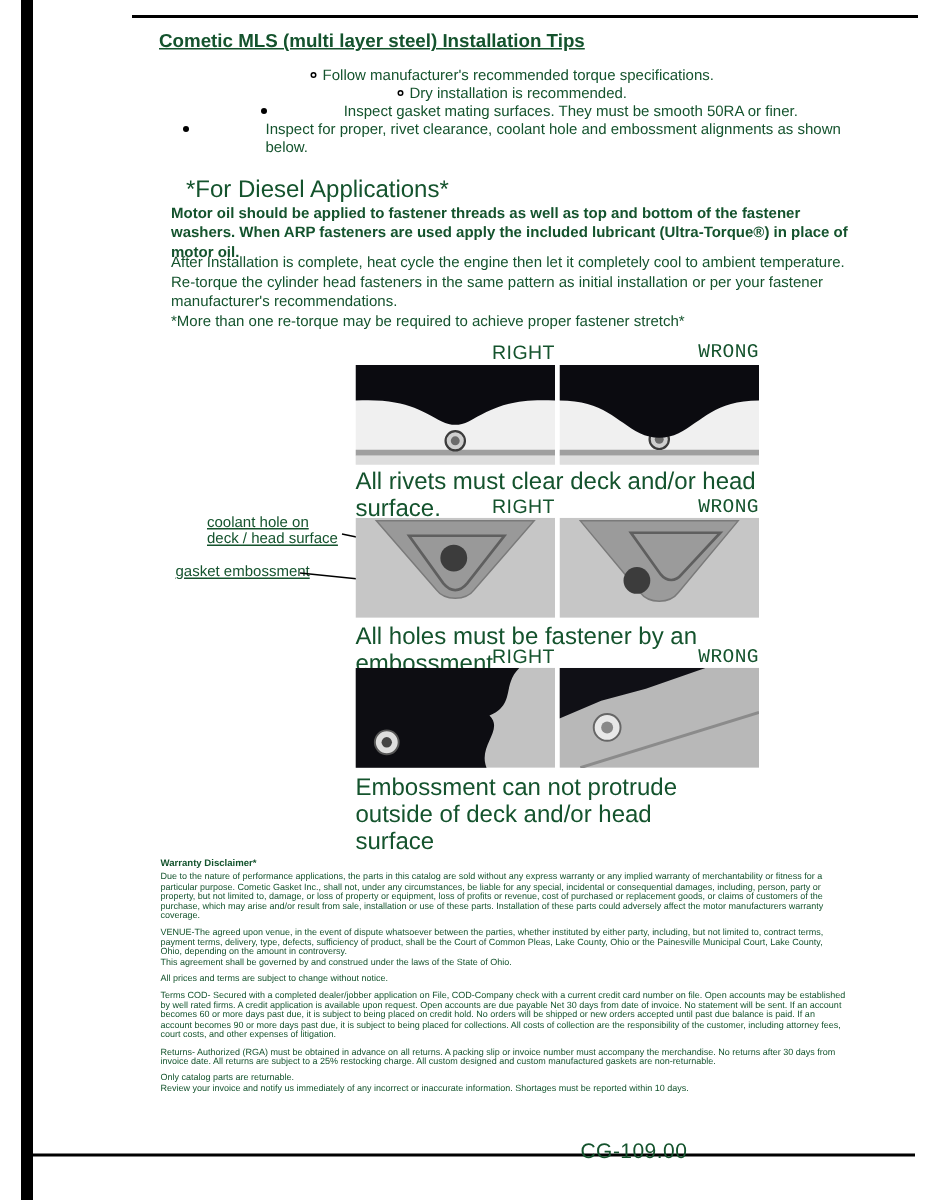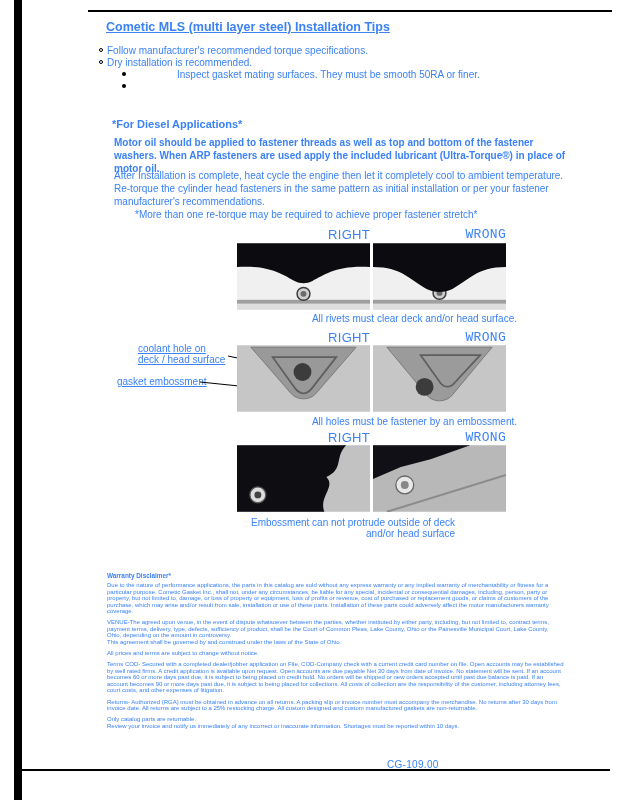--- a/index.html
+++ b/index.html
@@ -1,58 +1,58 @@
 <!DOCTYPE html>
 <html><head>
 <meta charset="utf-8">
 <style>
   * { margin:0; padding:0; box-sizing:border-box; }
   html,body { background:#ffffff; }
   .page {
     position:relative; width:618px; height:800px; background:#ffffff;
-    font-family:"Liberation Sans", sans-serif; color:#3b82f6; overflow:hidden;
+    font-family:"Liberation Sans", sans-serif; color:#14532d; overflow:hidden;
   }
   .abs { position:absolute; }
 
   .left-bar { left:14px; top:0; width:8px; height:800px; background:#000; }
   .top-rule { left:88px; top:10px; width:524px; height:2px; background:#000; }
   .bottom-rule { left:14px; top:769px; width:596px; height:2px; background:#000; }
 
   .title { left:106px; top:20px; font-size:12.5px; font-weight:bold; text-decoration:underline; }
 
   .bullets { left:99px; top:45px; width:485px; font-size:10px; line-height:12px; }
-  .bullet-row { display:flex; align-items:flex-start; }
+  .bullet-row { display:flex; align-items:flex-start;justify-content:center; }
   .bullet-row.sub { margin-left:23px;gap:48px; }
   .marker-open { flex:none; width:4px; height:4px; border:1px solid #000; border-radius:50%; margin:3px 4px 0 0; }
   .marker-filled { flex:none; width:4px; height:4px; background:#000; border-radius:50%; margin:3px 3px 0 0; }
 
-  .diesel-heading { left:112px; top:118px; font-size:11px; font-weight:bold; }
+  .diesel-heading { left:124px; top:118px; font-size:16px; font-weight:normal; }
   .para { font-size:10px; line-height:13px; width:465px; }
   .para1 { left:114px; top:136px;font-weight:bold; }
   .para2 { left:114px; top:169px; }
-  .note  { left:114px; top:208px;margin-left:21px; }
+  .note  { left:114px; top:208px; }
 
   .rw-label { width:133px; text-align:right; font-size:13px; letter-spacing:0.3px; }
   .col1 { left:237px; }
   .col2 { left:373px;font-family:Liberation Mono, monospace; }
   .panel { width:133px; height:67px; }
   .panel svg { display:block; }
-  .caption { font-size:10px;text-align:right; }
+  .caption { font-size:16px; }
 
   .callout { font-size:10px; line-height:10.5px;text-decoration:underline; }
   .callout-1 { left:138px; top:344px; width:88px; }
   .callout-2 { left:117px; top:377px; width:95px; }
   .callout-lines { left:195px; top:350px; width:112px; height:50px; }
 
   .warranty { left:107px; top:573px; width:457px; font-size:6px; line-height:6.4px; }
   .warranty-heading { font-size:6.4px; font-weight:bold; margin-bottom:3px; }
   .warranty p { margin-bottom:5px; }
   .warranty p.tight { margin-bottom:0; }
 
-  .footer-code { left:387px; top:759px; font-size:10px; letter-spacing:0.3px; }
+  .footer-code { left:387px; top:759px; font-size:14px; letter-spacing:0.3px; }
 </style>
 </head>
 <body>
 
 <div class="page">
 
   <div class="abs left-bar"></div>
   <div class="abs top-rule"></div>
   <div class="abs bottom-rule"></div>
 
@@ -66,20 +66,21 @@
     <div class="bullet-row">
       <span class="marker-open"></span>
       <span>Dry installation is recommended.</span>
     </div>
     <div class="bullet-row sub">
       <span class="marker-filled"></span>
       <span>Inspect gasket mating surfaces.  They must be smooth 50RA or finer.</span>
     </div>
     <div class="bullet-row sub">
       <span class="marker-filled"></span>
+      <span>Inspect for proper, rivet clearance, coolant hole and embossment alignments as shown below.</span>
     </div>
   </div>
 
   <h2 class="abs diesel-heading">*For Diesel Applications*</h2>
   <p class="abs para para1">Motor oil should be applied to fastener threads as well as top and bottom of the fastener washers. When ARP fasteners are used apply the included lubricant (Ultra-Torque®) in place of motor oil.</p>
   <p class="abs para para2">After Installation is complete, heat cycle the engine then let it completely cool to ambient temperature. Re-torque the cylinder head fasteners in the same pattern as initial installation or per your fastener manufacturer's recommendations.</p>
   <p class="abs para note">*More than one re-torque may be required to achieve proper fastener stretch*</p>
 
   <div class="abs rw-label col1" style="top:227px">RIGHT</div>
   <div class="abs rw-label col2" style="top:227px">WRONG</div>

